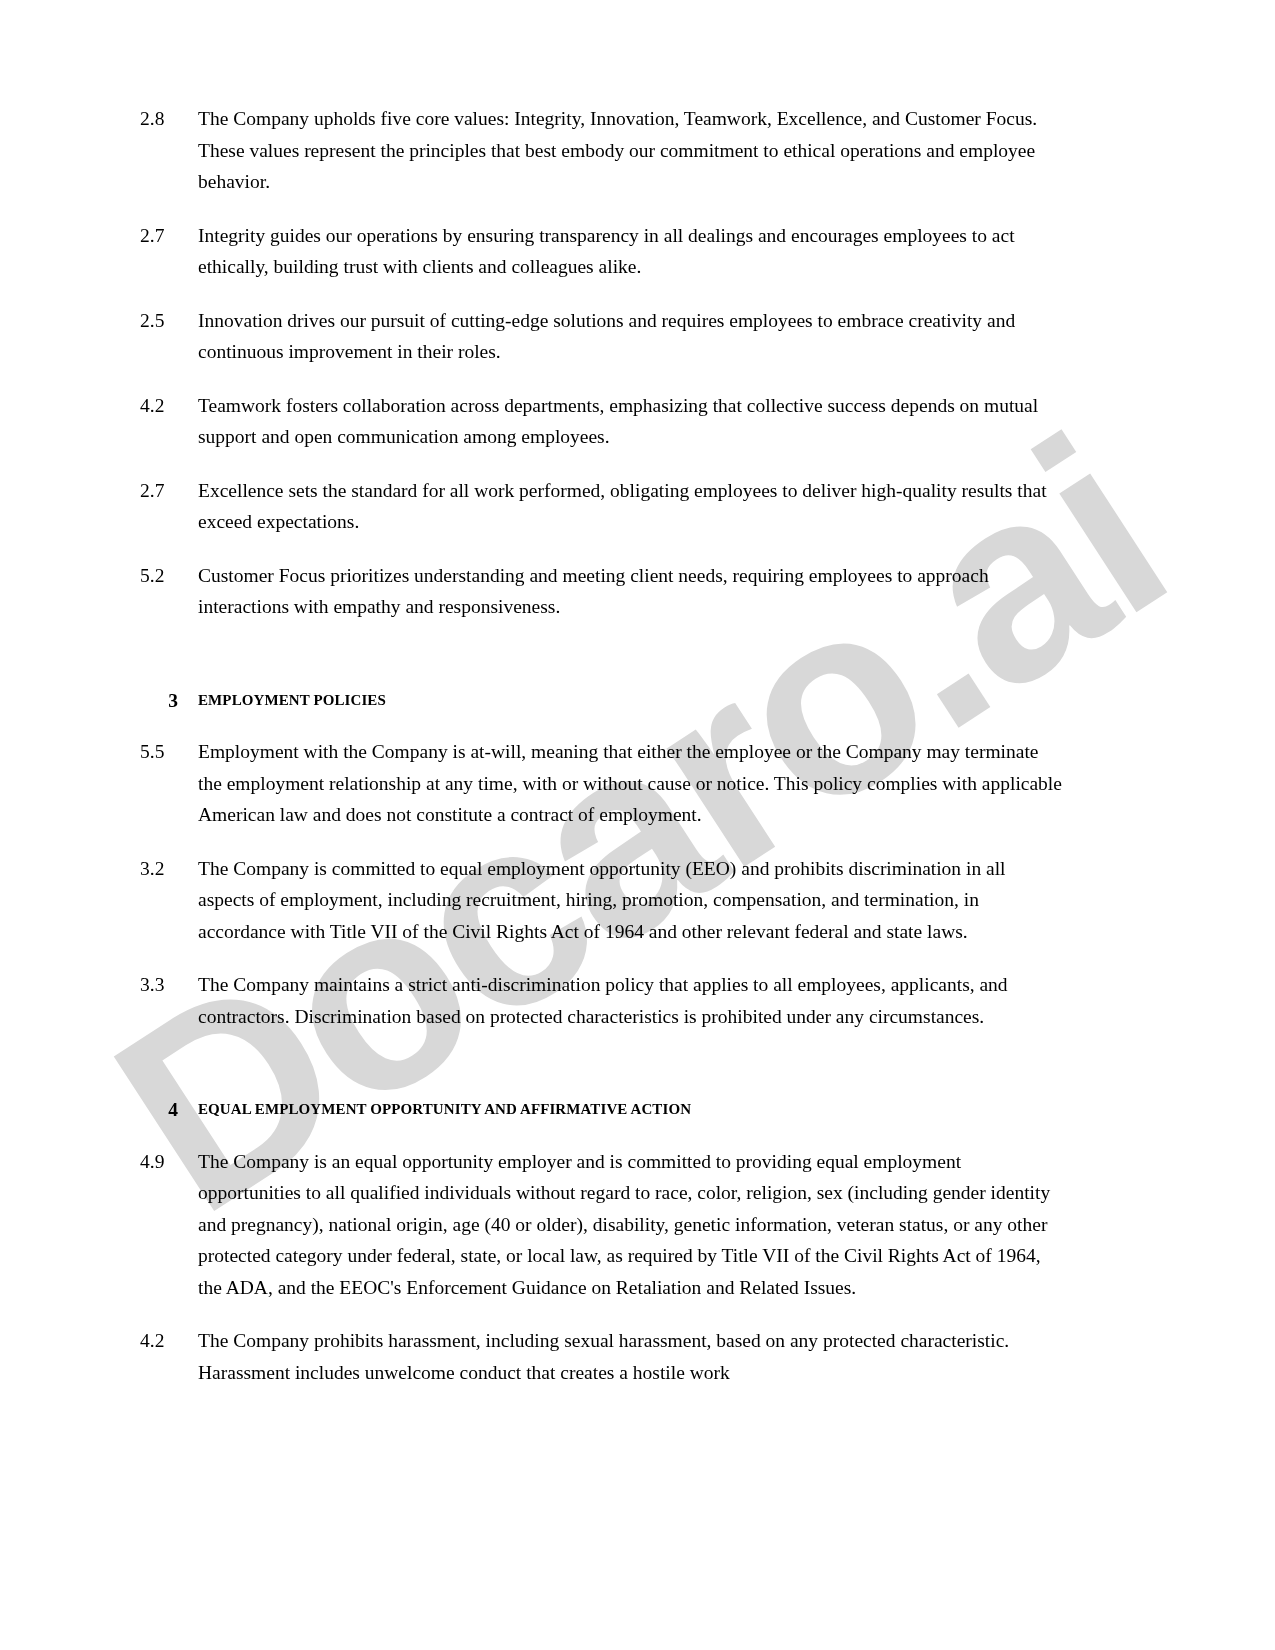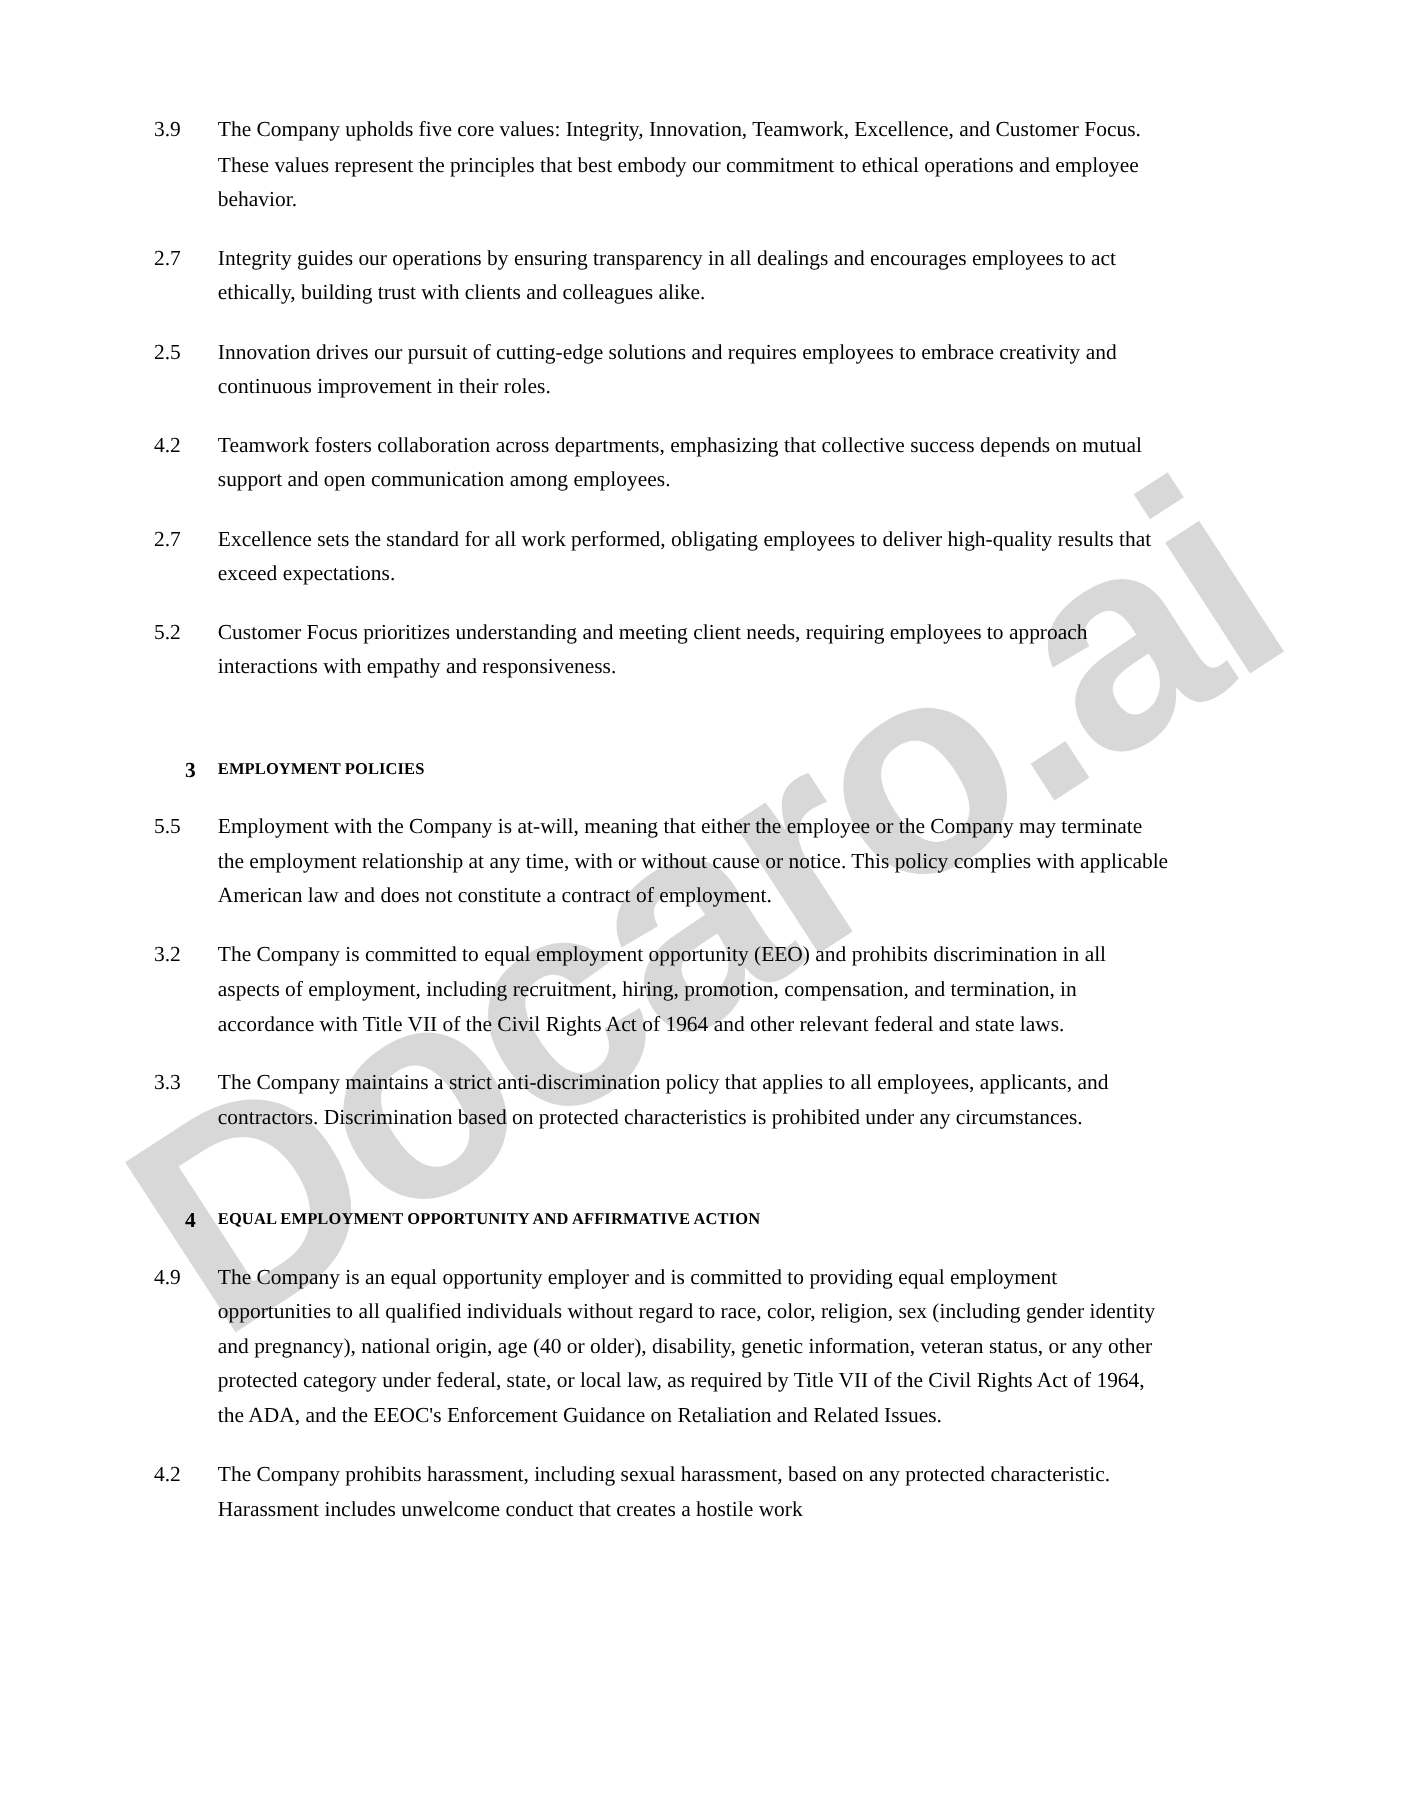--- a/index.html
+++ b/index.html
@@ -104,21 +104,21 @@
 <body>
 
 <div class="page">
 
   <div class="watermark">
     <div class="watermark-text">Docaro.ai</div>
   </div>
 
   <div class="content" id="content-root">
       <div class="clause">
-        <div class="clause-num">3.9</div>
+        <div class="clause-num">2.8</div>
         <div class="clause-body">The <b>Company</b> upholds five core values: <b>Integrity</b>, <b>Innovation</b>, <b>Teamwork</b>, <b>Excellence</b>, and <b>Customer Focus</b>. These values represent the principles that best embody our commitment to ethical operations and employee behavior.</div>
       </div>
       <div class="clause">
         <div class="clause-num">2.7</div>
         <div class="clause-body"><b>Integrity</b> guides our operations by ensuring transparency in all dealings and encourages employees to act ethically, building trust with clients and colleagues alike.</div>
       </div>
       <div class="clause">
         <div class="clause-num">2.5</div>
         <div class="clause-body"><b>Innovation</b> drives our pursuit of cutting-edge solutions and requires employees to embrace creativity and continuous improvement in their roles.</div>
       </div>

